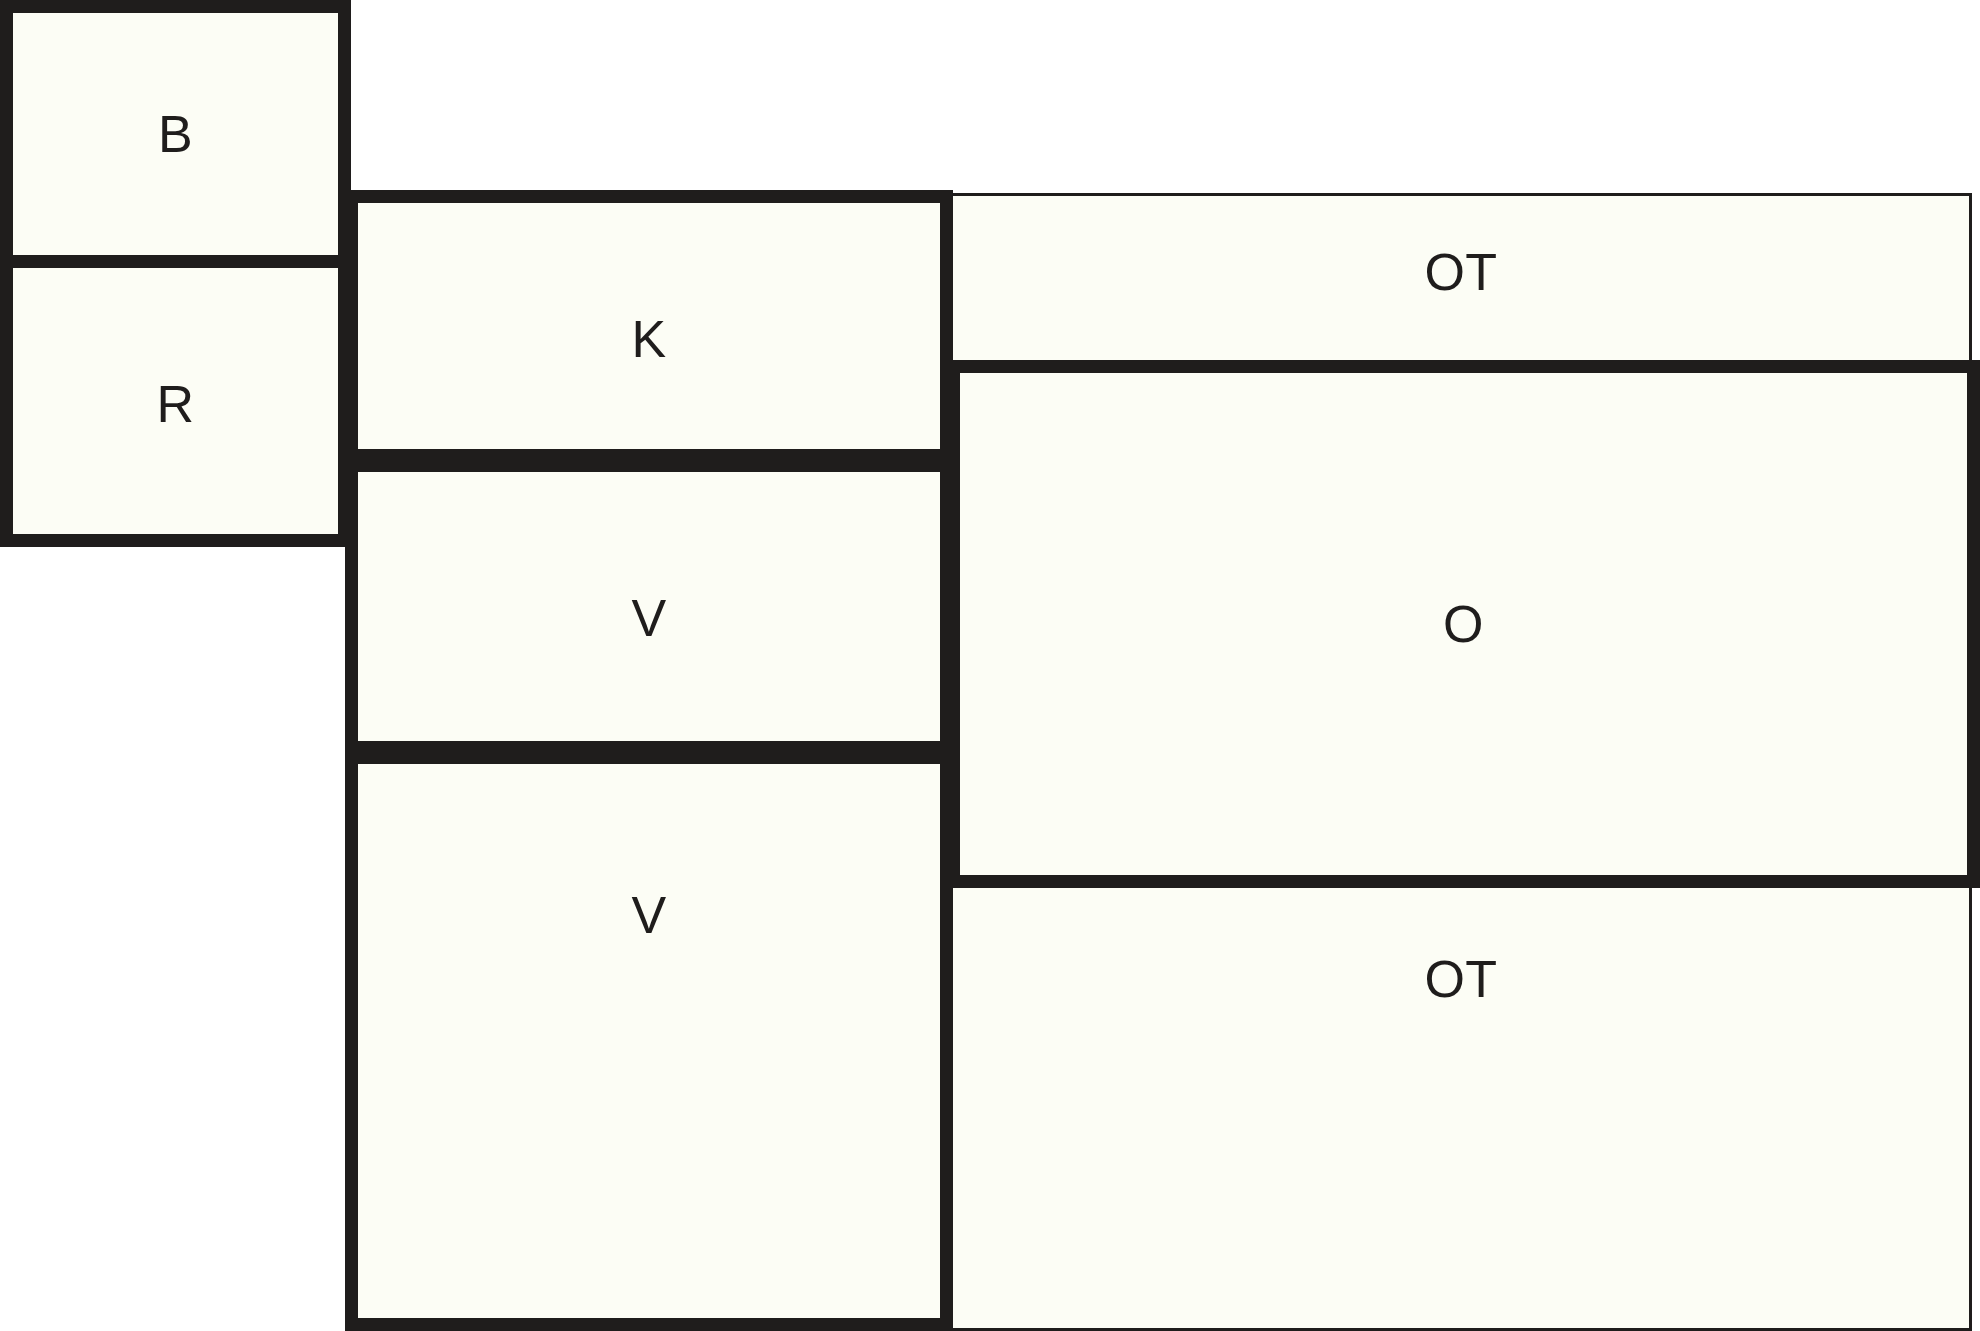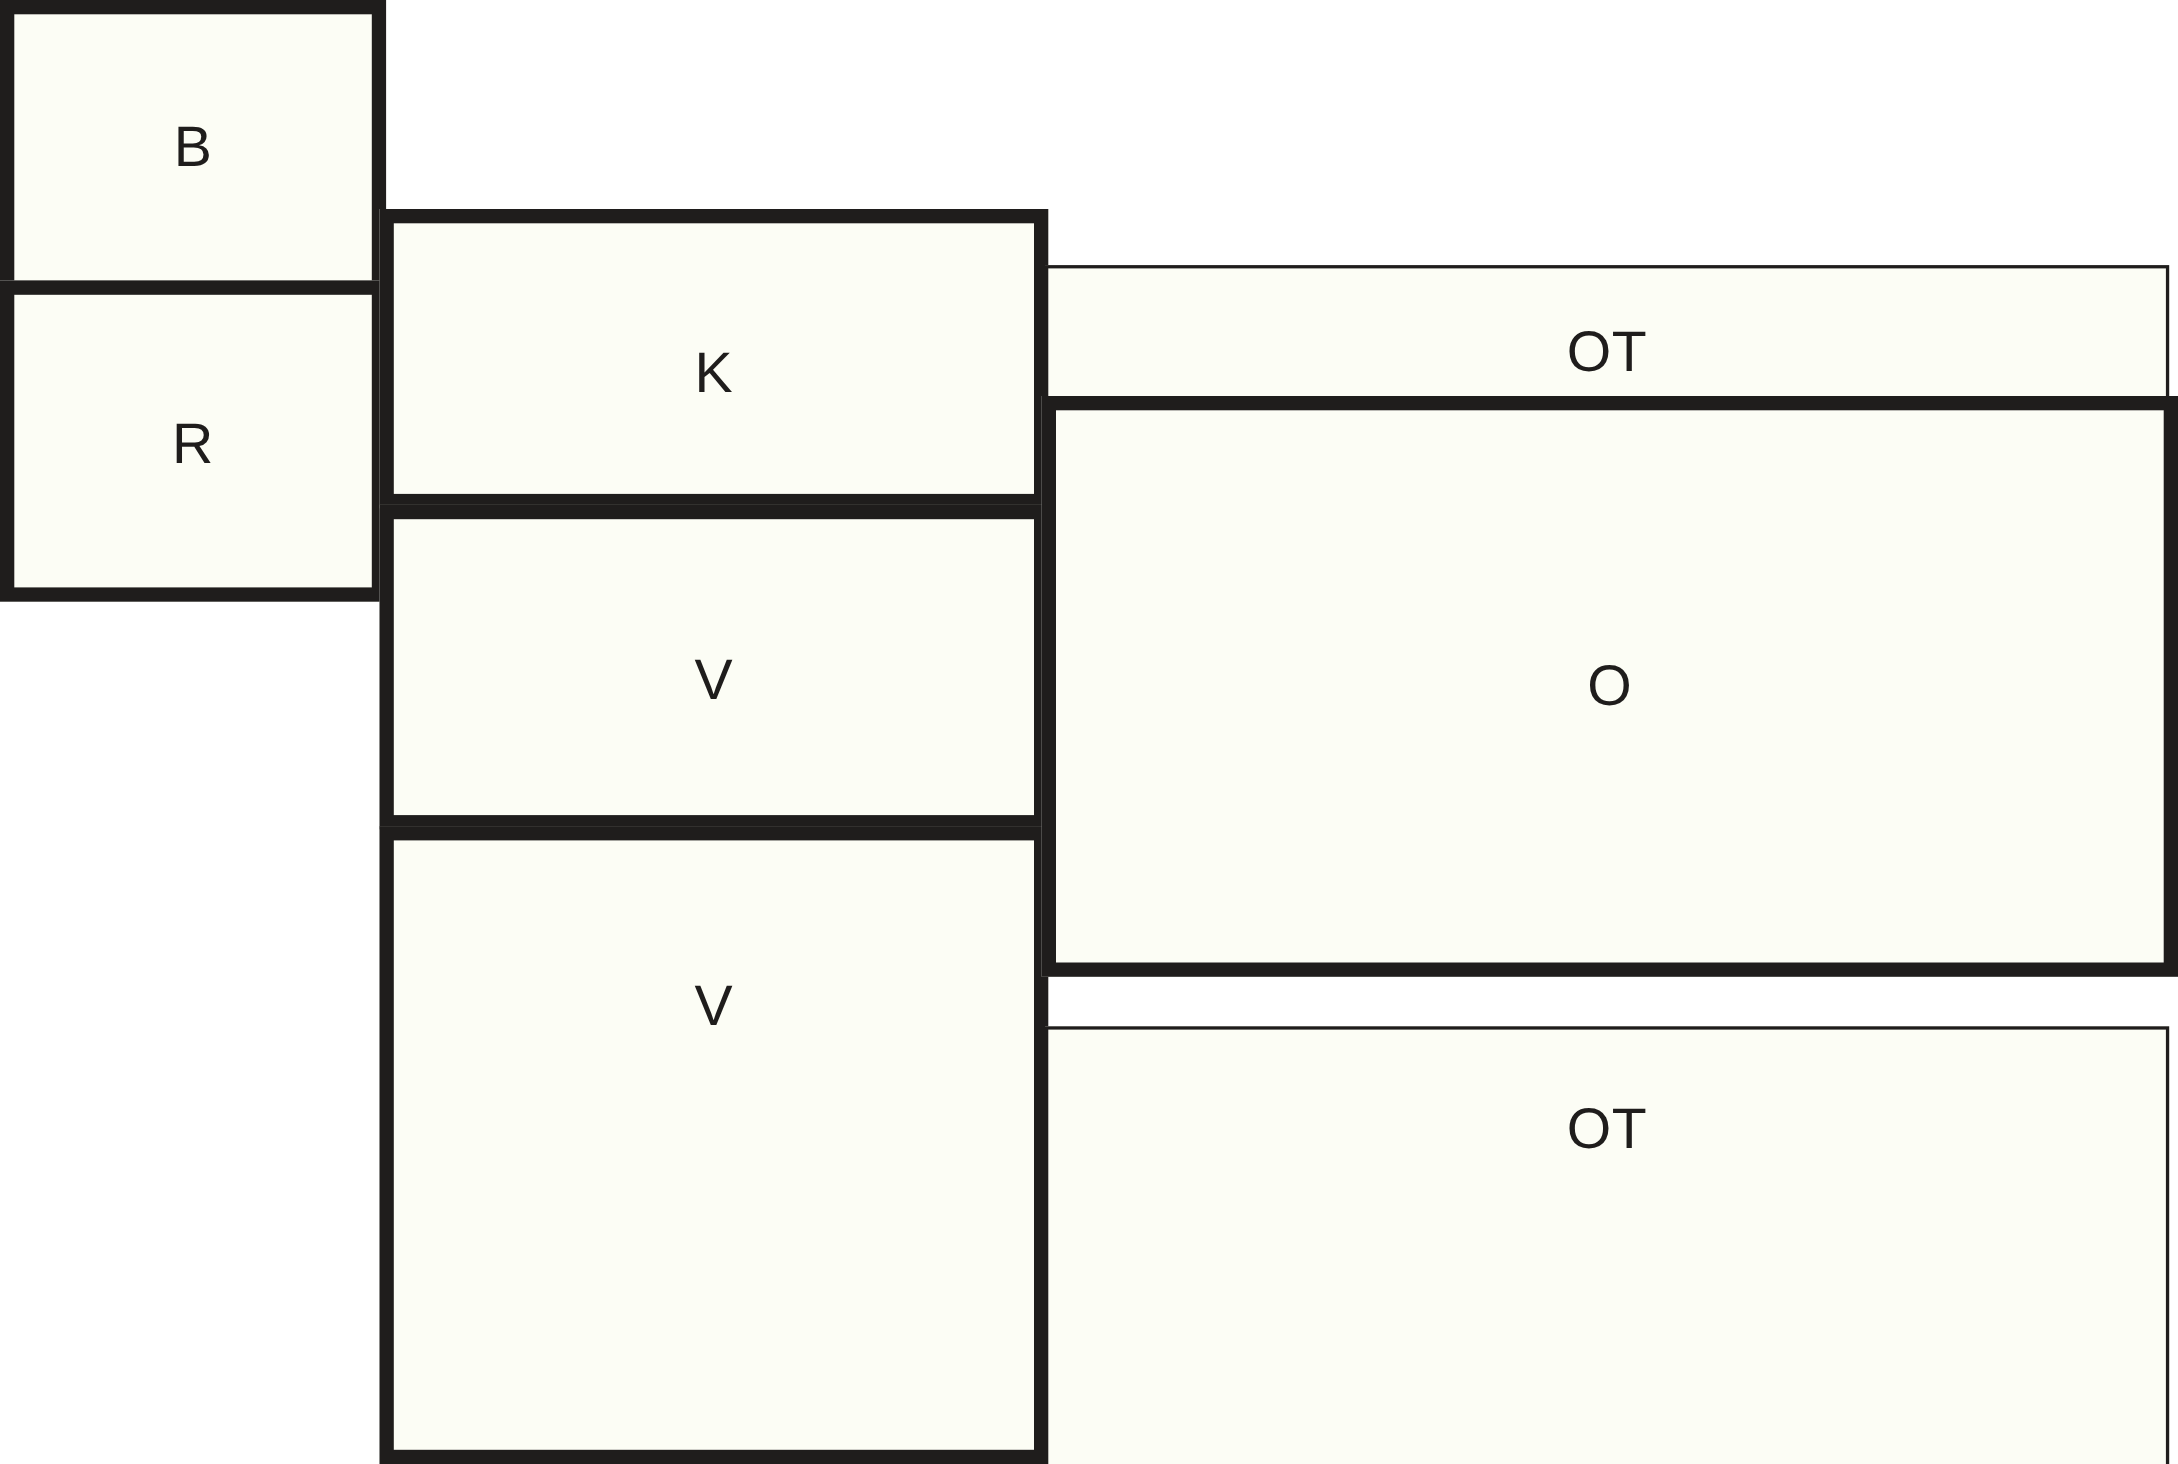--- a/index.html
+++ b/index.html
@@ -30,21 +30,21 @@
     font-family: "Liberation Sans", sans-serif;
     font-size: 52px;
     font-weight: 400;
     color: #1f1d1c;
     letter-spacing: 0.5px;
     line-height: 1;
     user-select: none;
   }
   
   .w-thick { border: 13px solid #1f1d1c; }
-  .w-thin  { border: 3px solid #1f1d1c; margin-top: 48px; }
+  .w-thin  { border: 3px solid #1f1d1c; }
 
   .pad-b  { padding-top: 95px;  align-items: flex-start; }
   .pad-r  { padding-top: 110px; align-items: flex-start; }
   .pad-k  { padding-top: 110px; align-items: flex-start; }
   .pad-v1 { padding-top: 120px; align-items: flex-start; }
   .pad-v2 { padding-top: 125px; align-items: flex-start; }
   .pad-ot1{ padding-top: 50px;  align-items: flex-start; }
   .pad-o  { padding-top: 225px; align-items: flex-start; }
   .pad-ot2{ padding-top: 65px;  align-items: flex-start; }
 </style>

